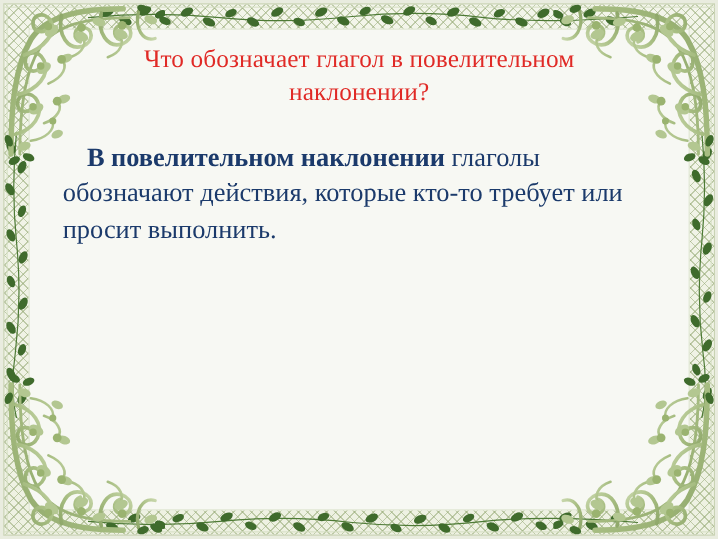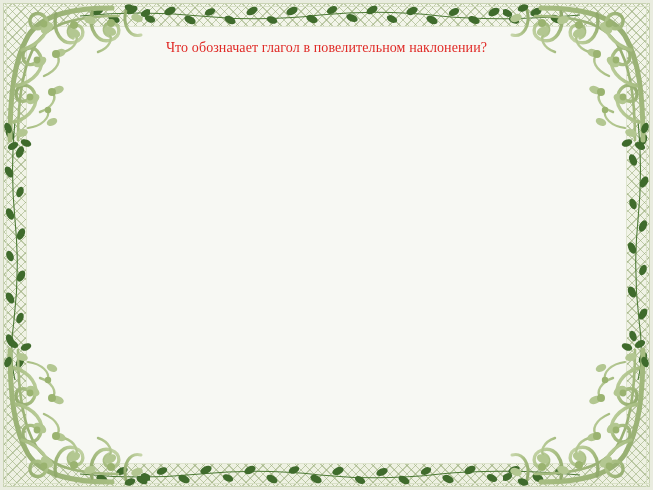--- a/index.html
+++ b/index.html
@@ -92,21 +92,21 @@
     position: absolute;
     left: 27px; top: 27px; right: 27px; bottom: 27px;
     box-sizing: border-box;
     padding: 12px 28px 0 28px;
   }
 
   .title {
     margin: 0;
     text-align: center;
     color: #e02a26;
-    font-size: 14px;
+    font-size: 23px;
     font-weight: normal;
     line-height: 1.32;
     letter-spacing: 0.1px;
     padding: 0 16px;
   }
 
   .body-text {
     margin: 0;
     padding: 0 2px;
     margin-top: 28px;
@@ -450,15 +450,16 @@
         <ellipse cx="26" cy="143" rx="5.5" ry="3.4" transform="rotate(22 26 143)"></ellipse>
         <ellipse cx="8" cy="128" rx="3.4" ry="5.5" transform="rotate(-24 8 128)"></ellipse>
         <ellipse cx="146" cy="13" rx="5.5" ry="3.4" transform="rotate(-26 146 13)"></ellipse>
         <ellipse cx="130" cy="8" rx="5.5" ry="3.4" transform="rotate(20 130 8)"></ellipse>
       </g>
     </svg>
   </div>
 
   <div class="content">
     <h1 class="title">Что обозначает глагол в повелительном наклонении?</h1>
+    <p class="body-text"><span class="lead">В повелительном наклонении</span><span class="rest"> глаголы обозначают действия, которые кто-то требует или просит выполнить.</span></p>
   </div>
 
 </div>
 
 </body></html>

